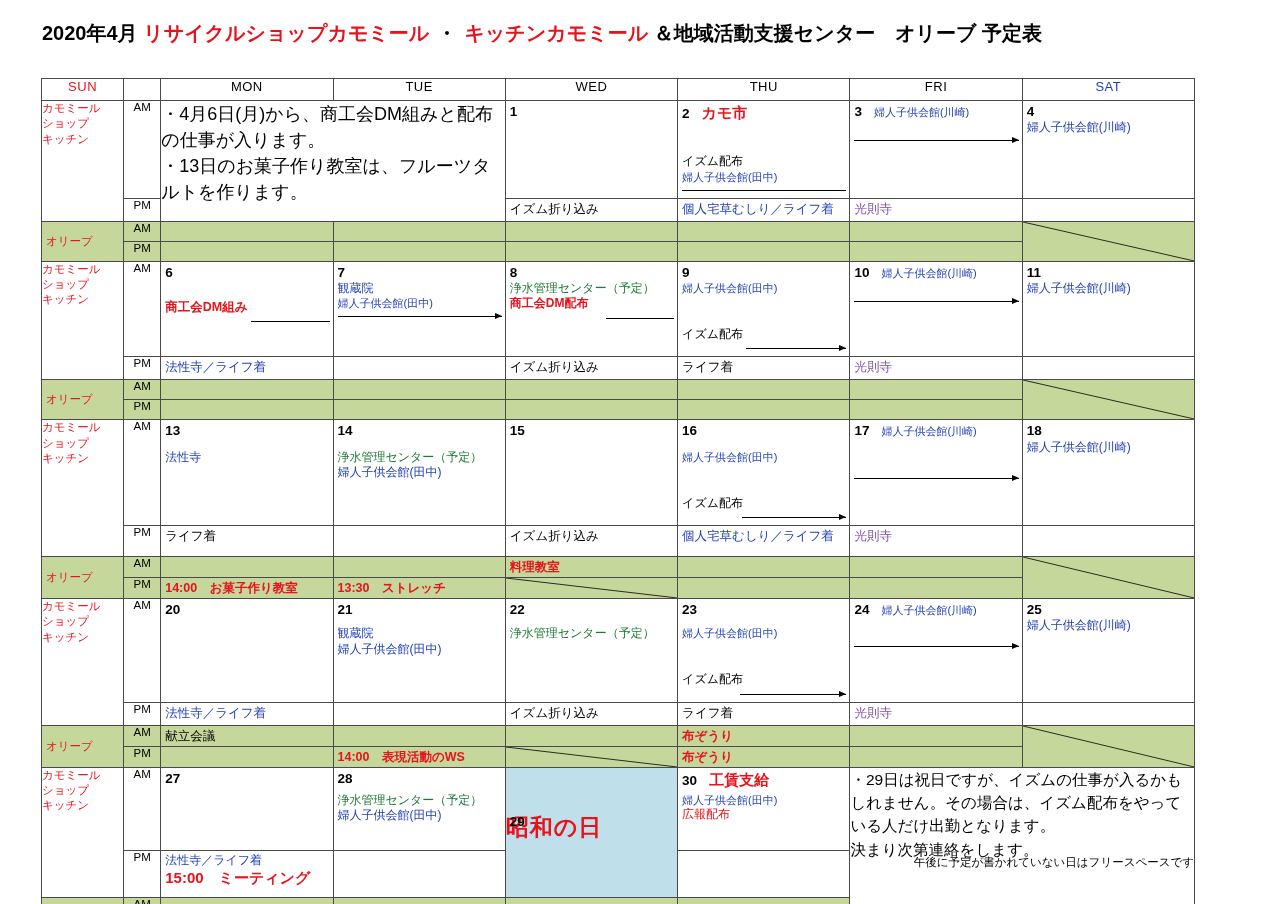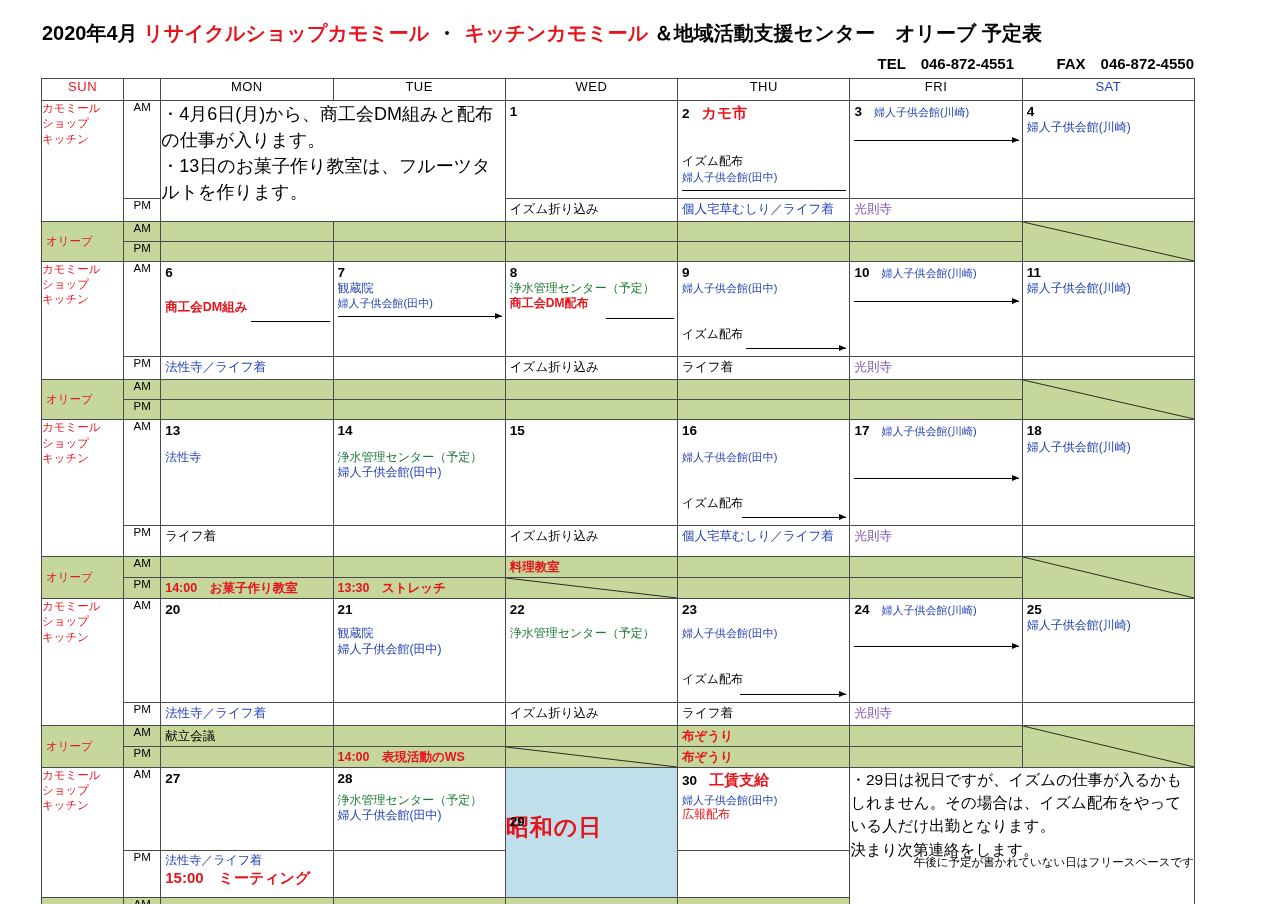--- a/index.html
+++ b/index.html
@@ -219,25 +219,20 @@
 
   <div class="title-row">
     <span class="t-black">2020年4月</span>
     <span class="t-red">リサイクルショップカモミール</span>
     <span class="t-sep">・</span>
     <span class="t-red">キッチンカモミール</span>
     <span class="t-black">＆地域活動支援センター　オリーブ</span>
     <span class="t-black">予定表</span>
   </div>
 
-  <div class="contact-row">
-    <span>TEL　046-872-4551</span>
-    <span class="gap"></span>
-    <span>FAX　046-872-4550</span>
-  </div>
 
   <table class="cal">
     <colgroup>
       <col class="c-org">
         <col class="c-ap">
       <col class="c-day">
         <col class="c-day">
         <col class="c-day">
         <col class="c-day">
         <col class="c-day">

